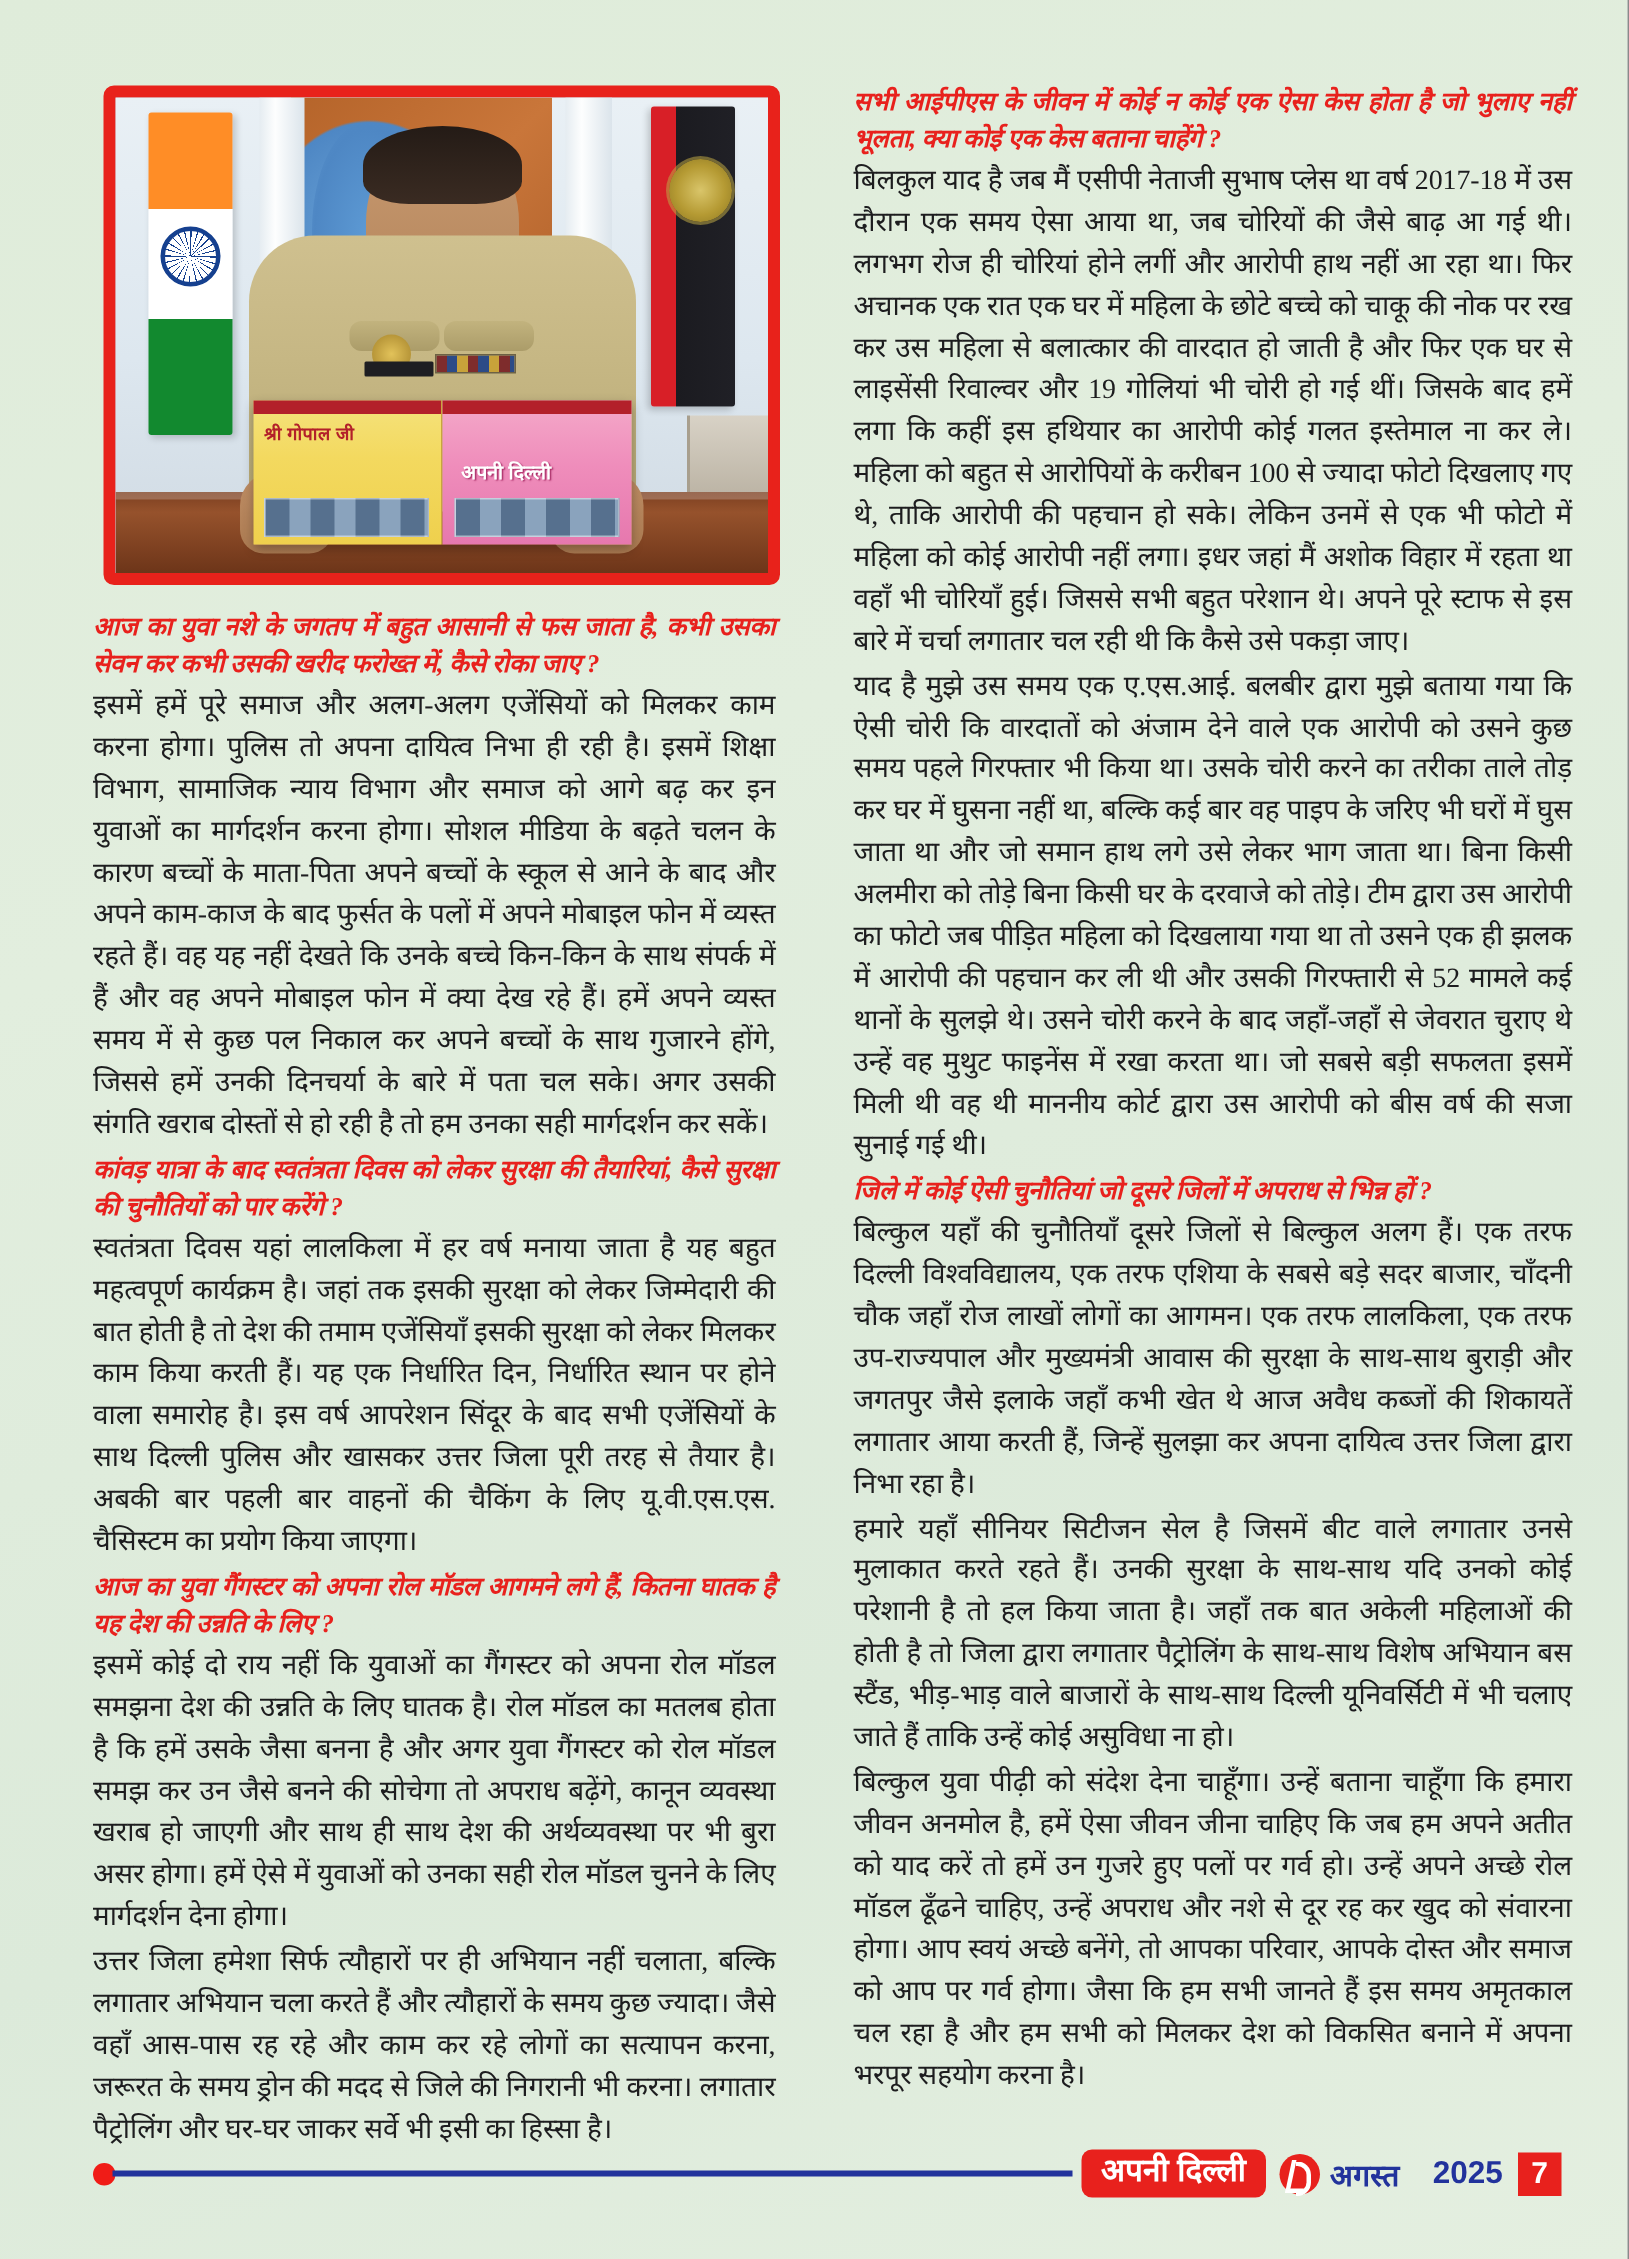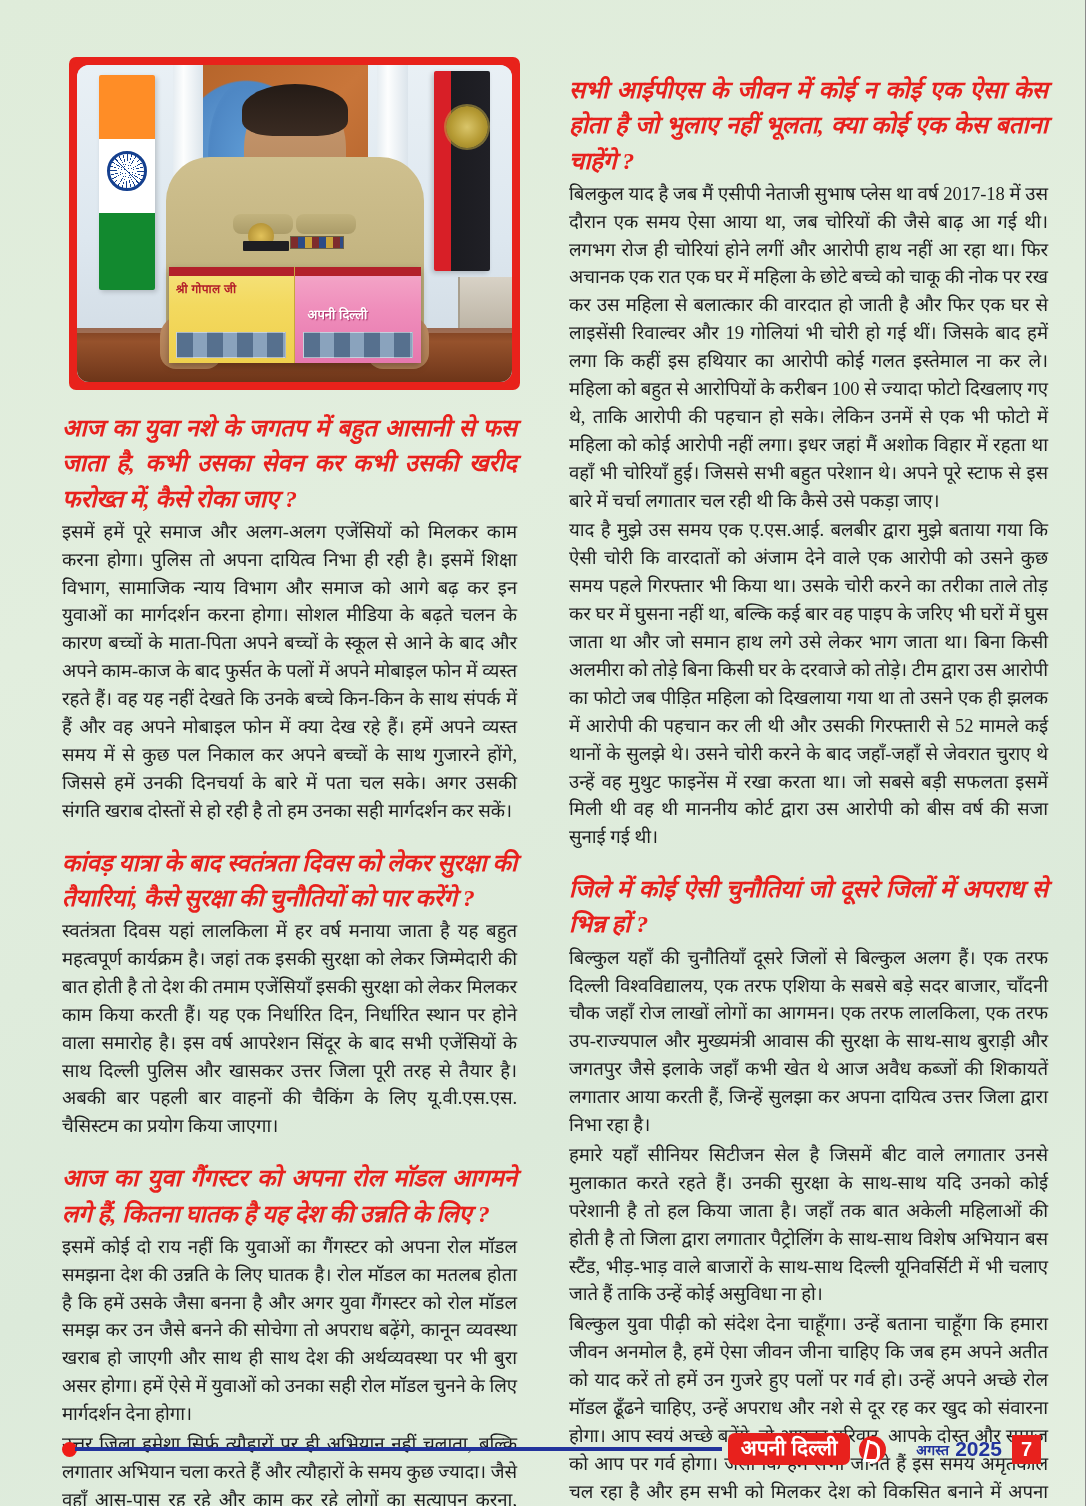--- a/index.html
+++ b/index.html
@@ -49,21 +49,21 @@
     box-sizing: border-box;
     padding: 3px;
     background: #e8221b;
     position: relative;
     overflow: hidden;
   }
   .photo-inner {
     position: relative;
     width: 100%;
     height: 100%;
-    border-radius: 12px;
+    border-radius: 0;
     overflow: hidden;
     background: #c9d8e6;
   }
   
   .bg-wall {
     position: absolute; inset: 0;
     background:
       linear-gradient(to bottom, #e9f0f5 0%, #dde7ef 55%, #cfd9e2 100%);
   }
   .poster {
@@ -246,23 +246,23 @@
     width: 12%; height: 16%;
     background: linear-gradient(to bottom,#d8d2c6,#bdb5a6);
     border-left: 2px solid #a89f8e;
   }
 
   
   .q {
     color: #e8211d;
     font-weight: bold;
     font-style: italic;
-    font-size: 24px;
+    font-size: 17px;
     line-height: 1.47;
-    margin: 21px 0 1px 0;
+    margin: 4px 0 1px 0;
     text-align: justify;
     text-justify: inter-word;
     letter-spacing: -0.1px;
   }
   .a {
     color: #1d1d1f;
     font-size: 18.6px;
     line-height: 1.50;
     margin: 0 0 2px 0;
     text-align: justify;
@@ -328,32 +328,31 @@
     position: absolute;
     right: 6px; top: 5px;
     width: 7px; height: 17px;
     border: 3px solid #fff;
     border-left: none;
     border-radius: 0 9px 9px 0;
   }
   .footer-month {
     font-family: "Liberation Sans", sans-serif;
     font-weight: bold;
-    font-size: 14px;
+    font-size: 20px;
     color: #22339c;
     white-space: nowrap;
     letter-spacing: .2px;
-    margin-left: 23px;
   }
   .footer-year {
     font-family: "Liberation Sans", sans-serif;
     font-weight: bold;
     font-size: 21px;
     color: #22339c;
-    margin-left: 6px;
+    margin-left: 22px;
   }
   .footer-page {
     background: #e8211d;
     color: #ffffff;
     font-family: "Liberation Sans", sans-serif;
     font-weight: bold;
     font-size: 20px;
     padding: 2px 9px 3px 9px;
     margin-left: 10px;
     line-height: 1.2;

